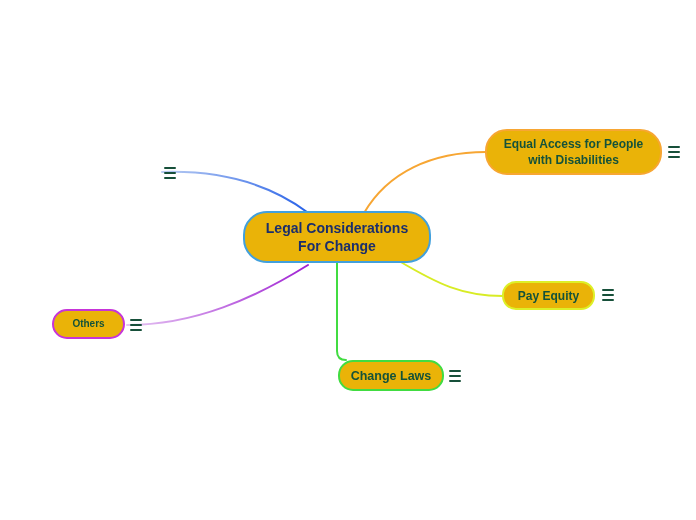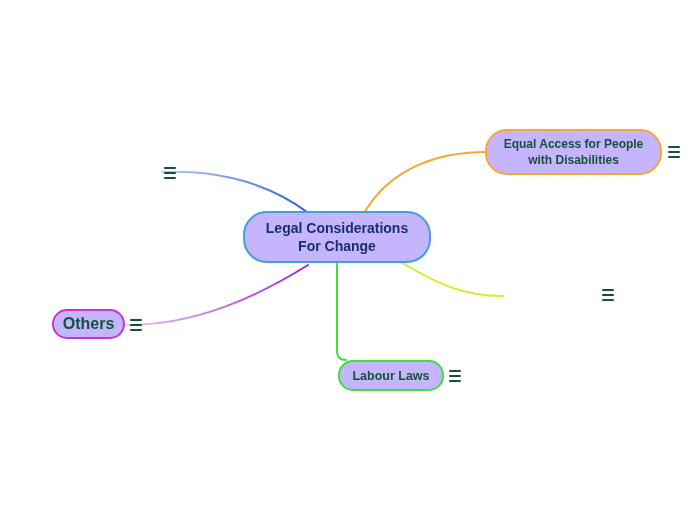--- a/index.html
+++ b/index.html
@@ -1,36 +1,36 @@
 <!DOCTYPE html>
 <html><head>
 <meta charset="utf-8">
 <style>
   html,body{margin:0;padding:0;}
   body{font-family:"Liberation Sans","DejaVu Sans",sans-serif;background:#fff;}
   .canvas{position:relative;width:696px;height:520px;background:#ffffff;overflow:hidden;}
   .edges{position:absolute;left:0;top:0;width:696px;height:520px;}
   .node{
-    position:absolute;box-sizing:border-box;background:#c4b5fd;
+    position:absolute;box-sizing:border-box;background:#eab308;
     border:2px solid #999;display:flex;align-items:center;justify-content:center;
     text-align:center;font-weight:bold;color:#14523a;cursor:pointer;
   }
   .node .lbl{display:block;width:100%;}
   .node-root{left:243px;top:211px;width:188px;height:52px;border-radius:24px;
     font-size:14px;line-height:18px;color:#1b2e6b;padding:8px 12px;}
   .node-workplace{left:15px;top:149px;width:146px;height:46px;border-radius:22px;
     font-size:12px;line-height:16px;padding:0 8px;}
   .node-equal{left:485px;top:129px;width:177px;height:46px;border-radius:22px;
     font-size:12px;line-height:16px;padding:0 9px;}
   .node-pay{left:502px;top:281px;width:93px;height:29px;border-radius:14px;
     font-size:12px;line-height:14px;padding:0 8px;}
   .node-labour{left:338px;top:360px;width:106px;height:31px;border-radius:15px;
     font-size:12.5px;line-height:14px;padding:0 8px;}
   .node-others{left:52px;top:309px;width:73px;height:30px;border-radius:15px;
-    font-size:16px;line-height:14px;padding:0 8px;}
+    font-size:10px;line-height:14px;padding:0 8px;}
   .menu{position:absolute;width:13px;height:12px;display:flex;flex-direction:column;
     justify-content:space-between;cursor:pointer;}
   .menu .bar{height:1.6px;width:12px;background:#17503a;border-radius:1px;}
   .menu-workplace{left:164px;top:167px;}
   .menu-equal{left:668px;top:146px;}
   .menu-pay{left:602px;top:289px;}
   .menu-labour{left:449px;top:370px;}
   .menu-others{left:130px;top:319px;}
 </style>
 </head>
@@ -58,23 +58,26 @@
 
   <div class="node node-root" style="border-color: rgb(66, 160, 220);">
     <span class="lbl">Legal Considerations For Change</span>
   </div>
 
 
   <div class="node node-equal" style="border-color: rgb(247, 166, 51);">
     <span class="lbl">Equal Access for People with Disabilities</span>
   </div>
 
+  <div class="node node-pay" style="border-color: rgb(221, 240, 40);">
+    <span class="lbl">Pay Equity</span>
+  </div>
 
   <div class="node node-labour" style="border-color: rgb(65, 220, 65);">
-    <span class="lbl">Labour Laws</span>
+    <span class="lbl">Change Laws</span>
   </div>
 
   <div class="node node-others" style="border-color: rgb(198, 52, 217);">
     <span class="lbl">Others</span>
   </div>
 
   <span class="menu menu-workplace">
     <span class="bar"></span>
       <span class="bar"></span>
       <span class="bar"></span>

